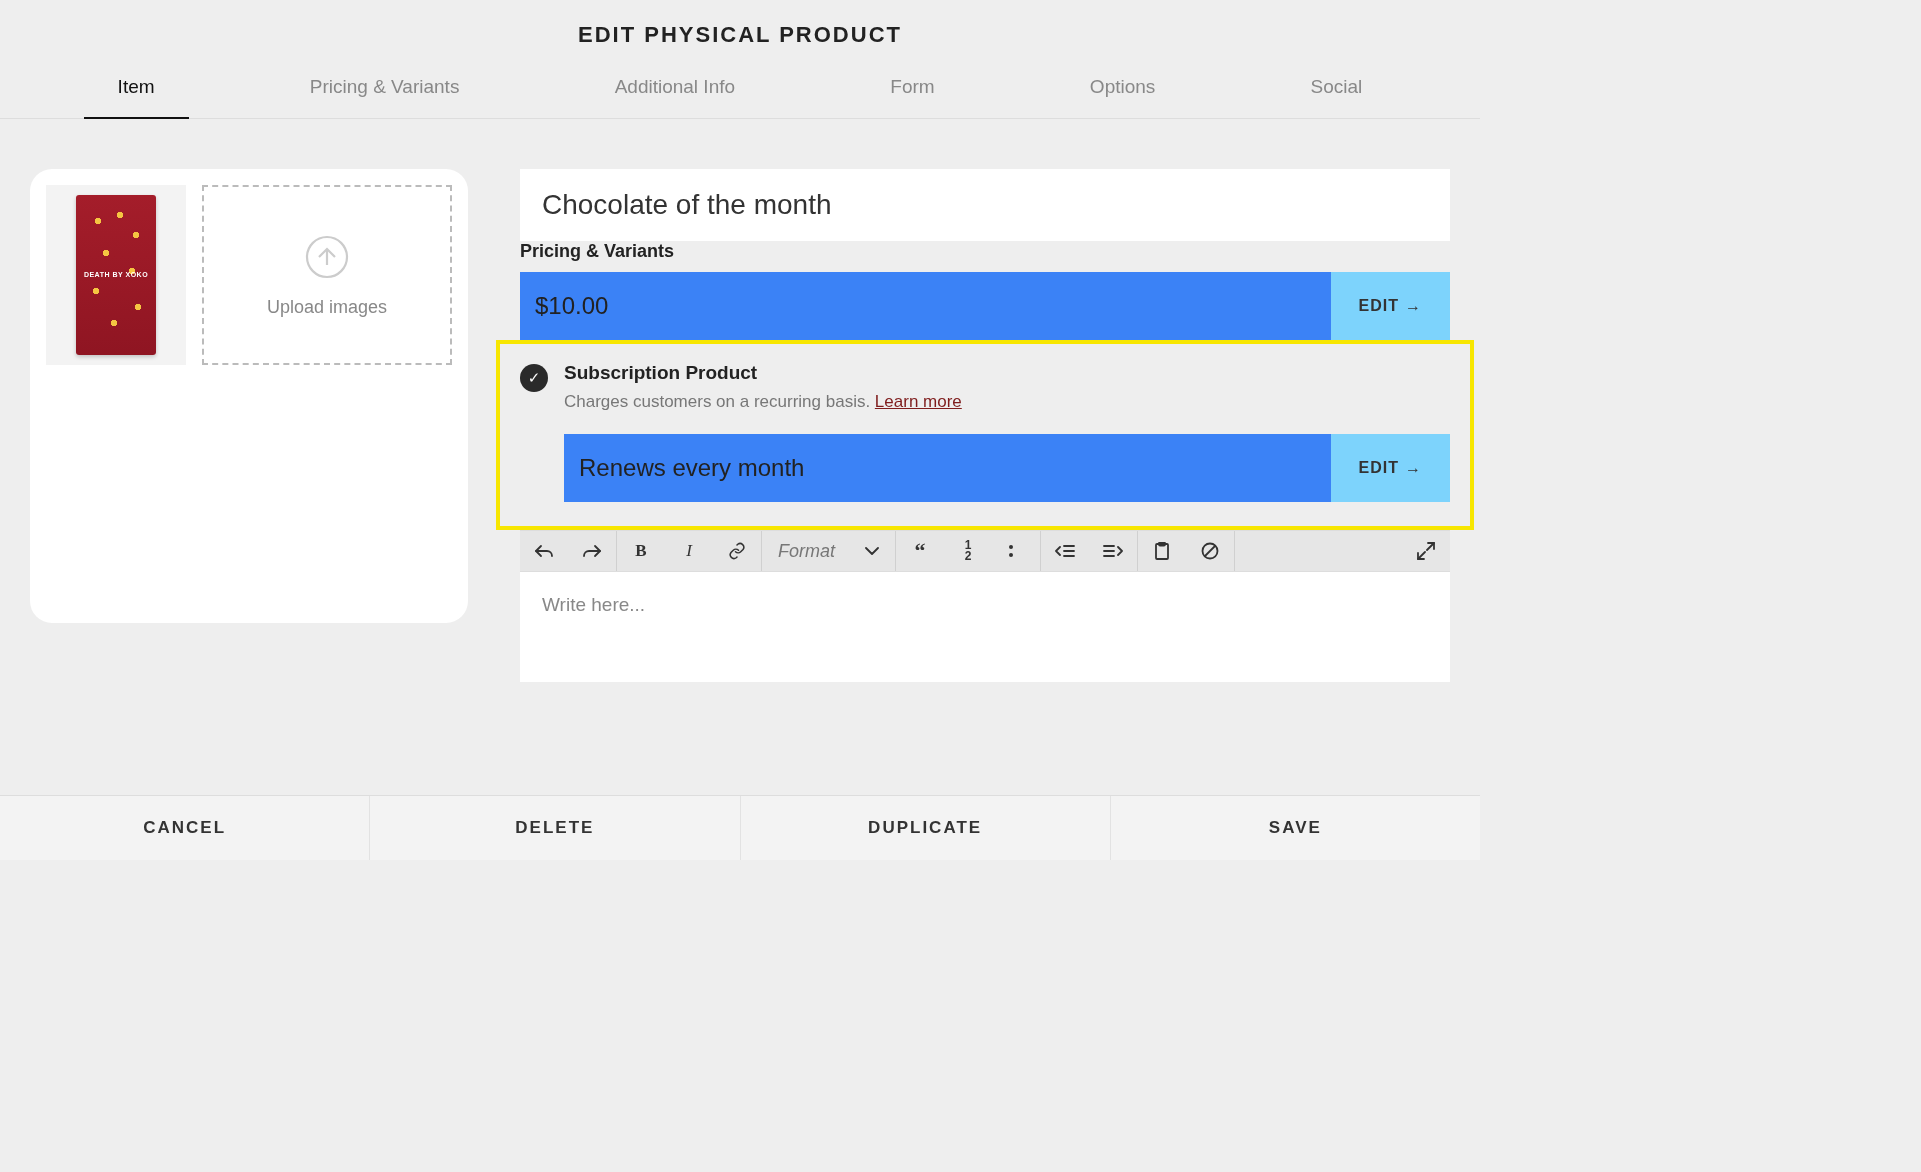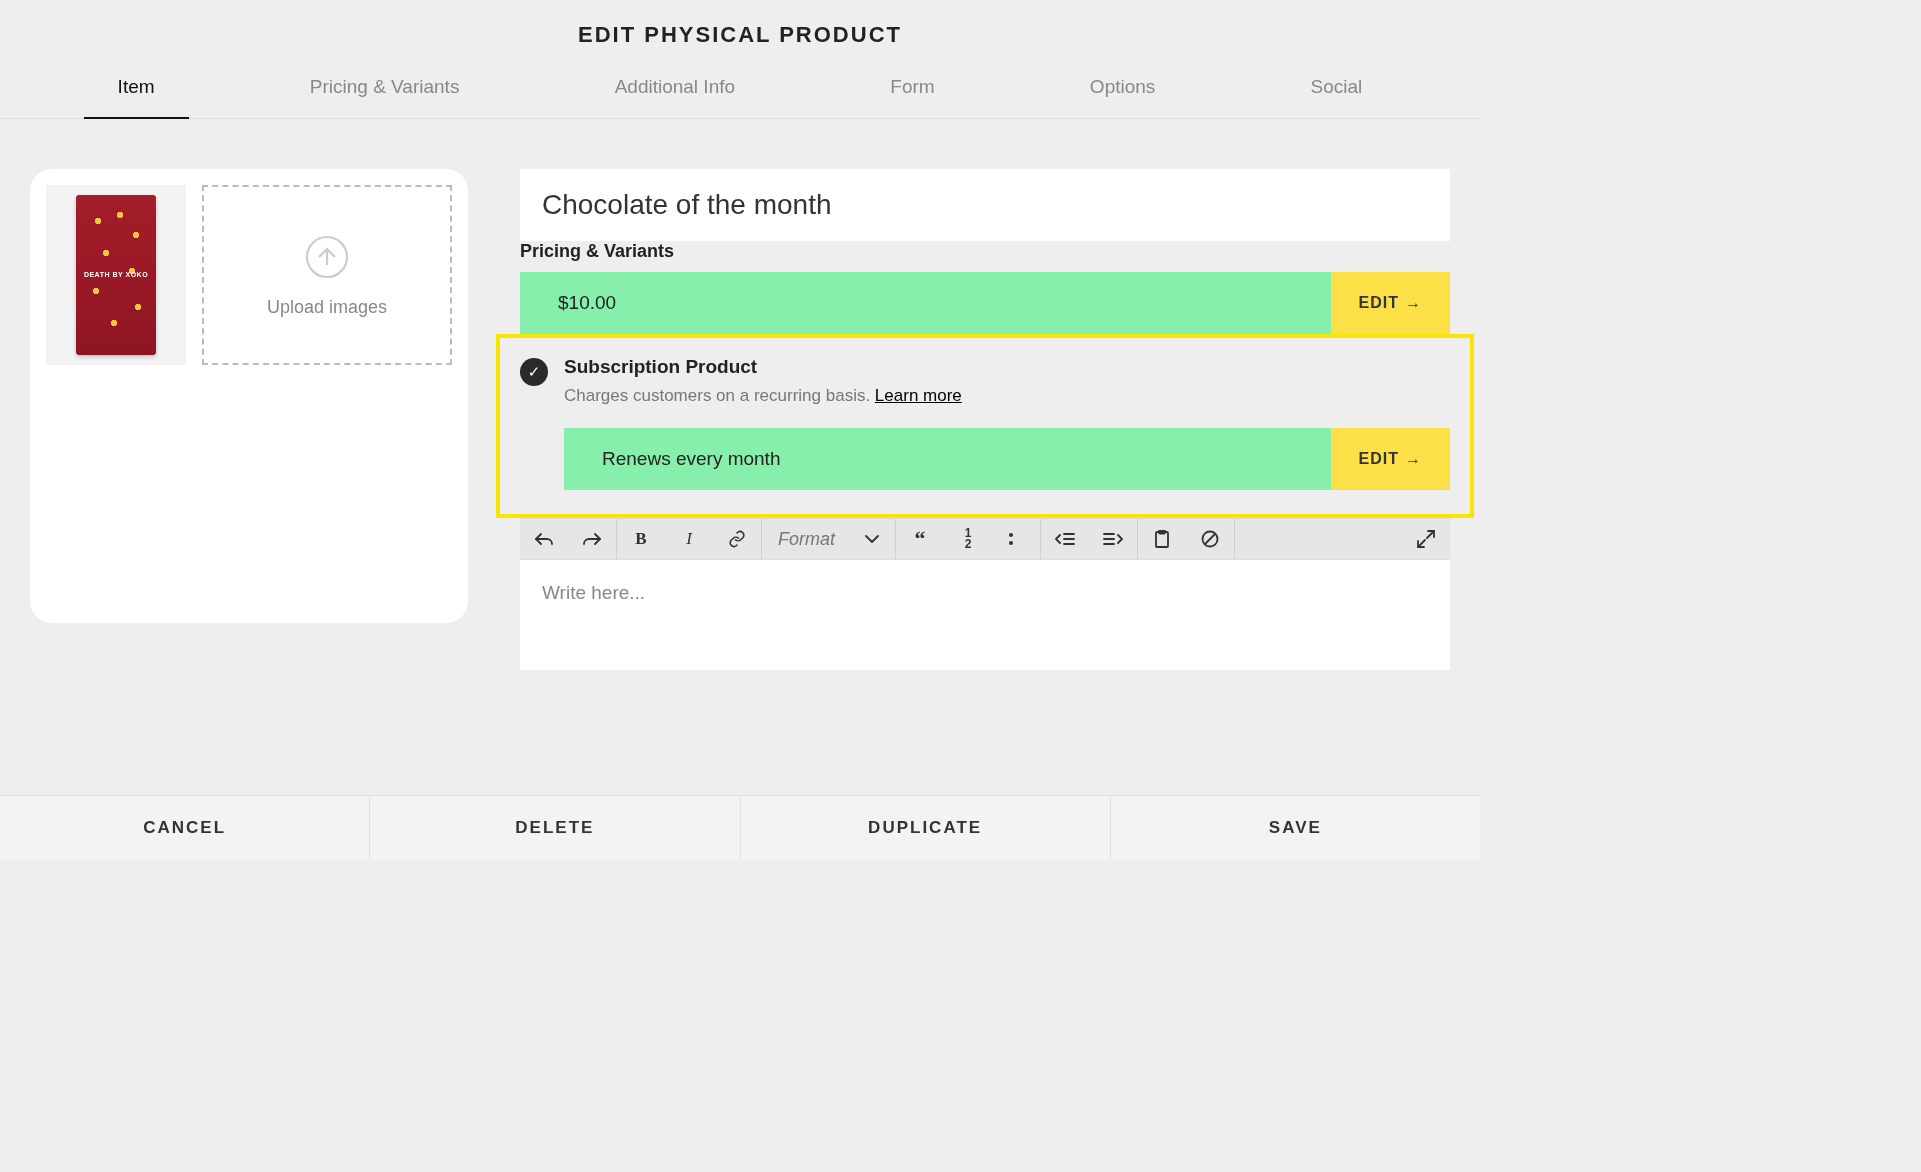--- a/index.html
+++ b/index.html
@@ -136,27 +136,27 @@
   font-size: 18px;
   font-weight: 700;
   color: #222;
   margin-bottom: 10px;
 }
 .row {
   display: flex;
 }
 .row-text {
   flex: 1;
-  background: #86efac;
-  padding: 20px 38px;
-  font-size: 19px;
+  background: #3b82f6;
+  padding: 20px 15px;
+  font-size: 24px;
   color: #222;
 }
 .row-btn {
-  background: #fde047;
+  background: #7dd3fc;
   padding: 20px 28px;
   font-size: 16px;
   letter-spacing: 1px;
   color: #333;
   cursor: pointer;
   display: flex;
   align-items: center;
   gap: 6px;
   font-weight: 600;
 }
@@ -179,21 +179,21 @@
   display: flex;
   align-items: center;
   justify-content: center;
   font-size: 15px;
   margin-top: 2px;
   flex-shrink: 0;
 }
 .sub-text { flex: 1; }
 .sub-title { font-size: 19px; font-weight: 700; color: #222; margin-bottom: 8px; }
 .sub-desc { font-size: 17px; color: #777; }
-.sub-link { text-decoration: underline; cursor: pointer; color: #000000; }
+.sub-link { text-decoration: underline; cursor: pointer; color: #7f1d1d; }
 .sub-renew-row { display: flex; margin-top: 22px; margin-left: 44px; }
 .editor-toolbar {
   background: #e6e6e6;
   display: flex;
   align-items: center;
   height: 42px;
   border-top: 1px solid #ddd;
   border-bottom: 1px solid #ddd;
 }
 .tb-group { display: flex; align-items: center; height: 100%; border-right: 1px solid #d0d0d0; }

